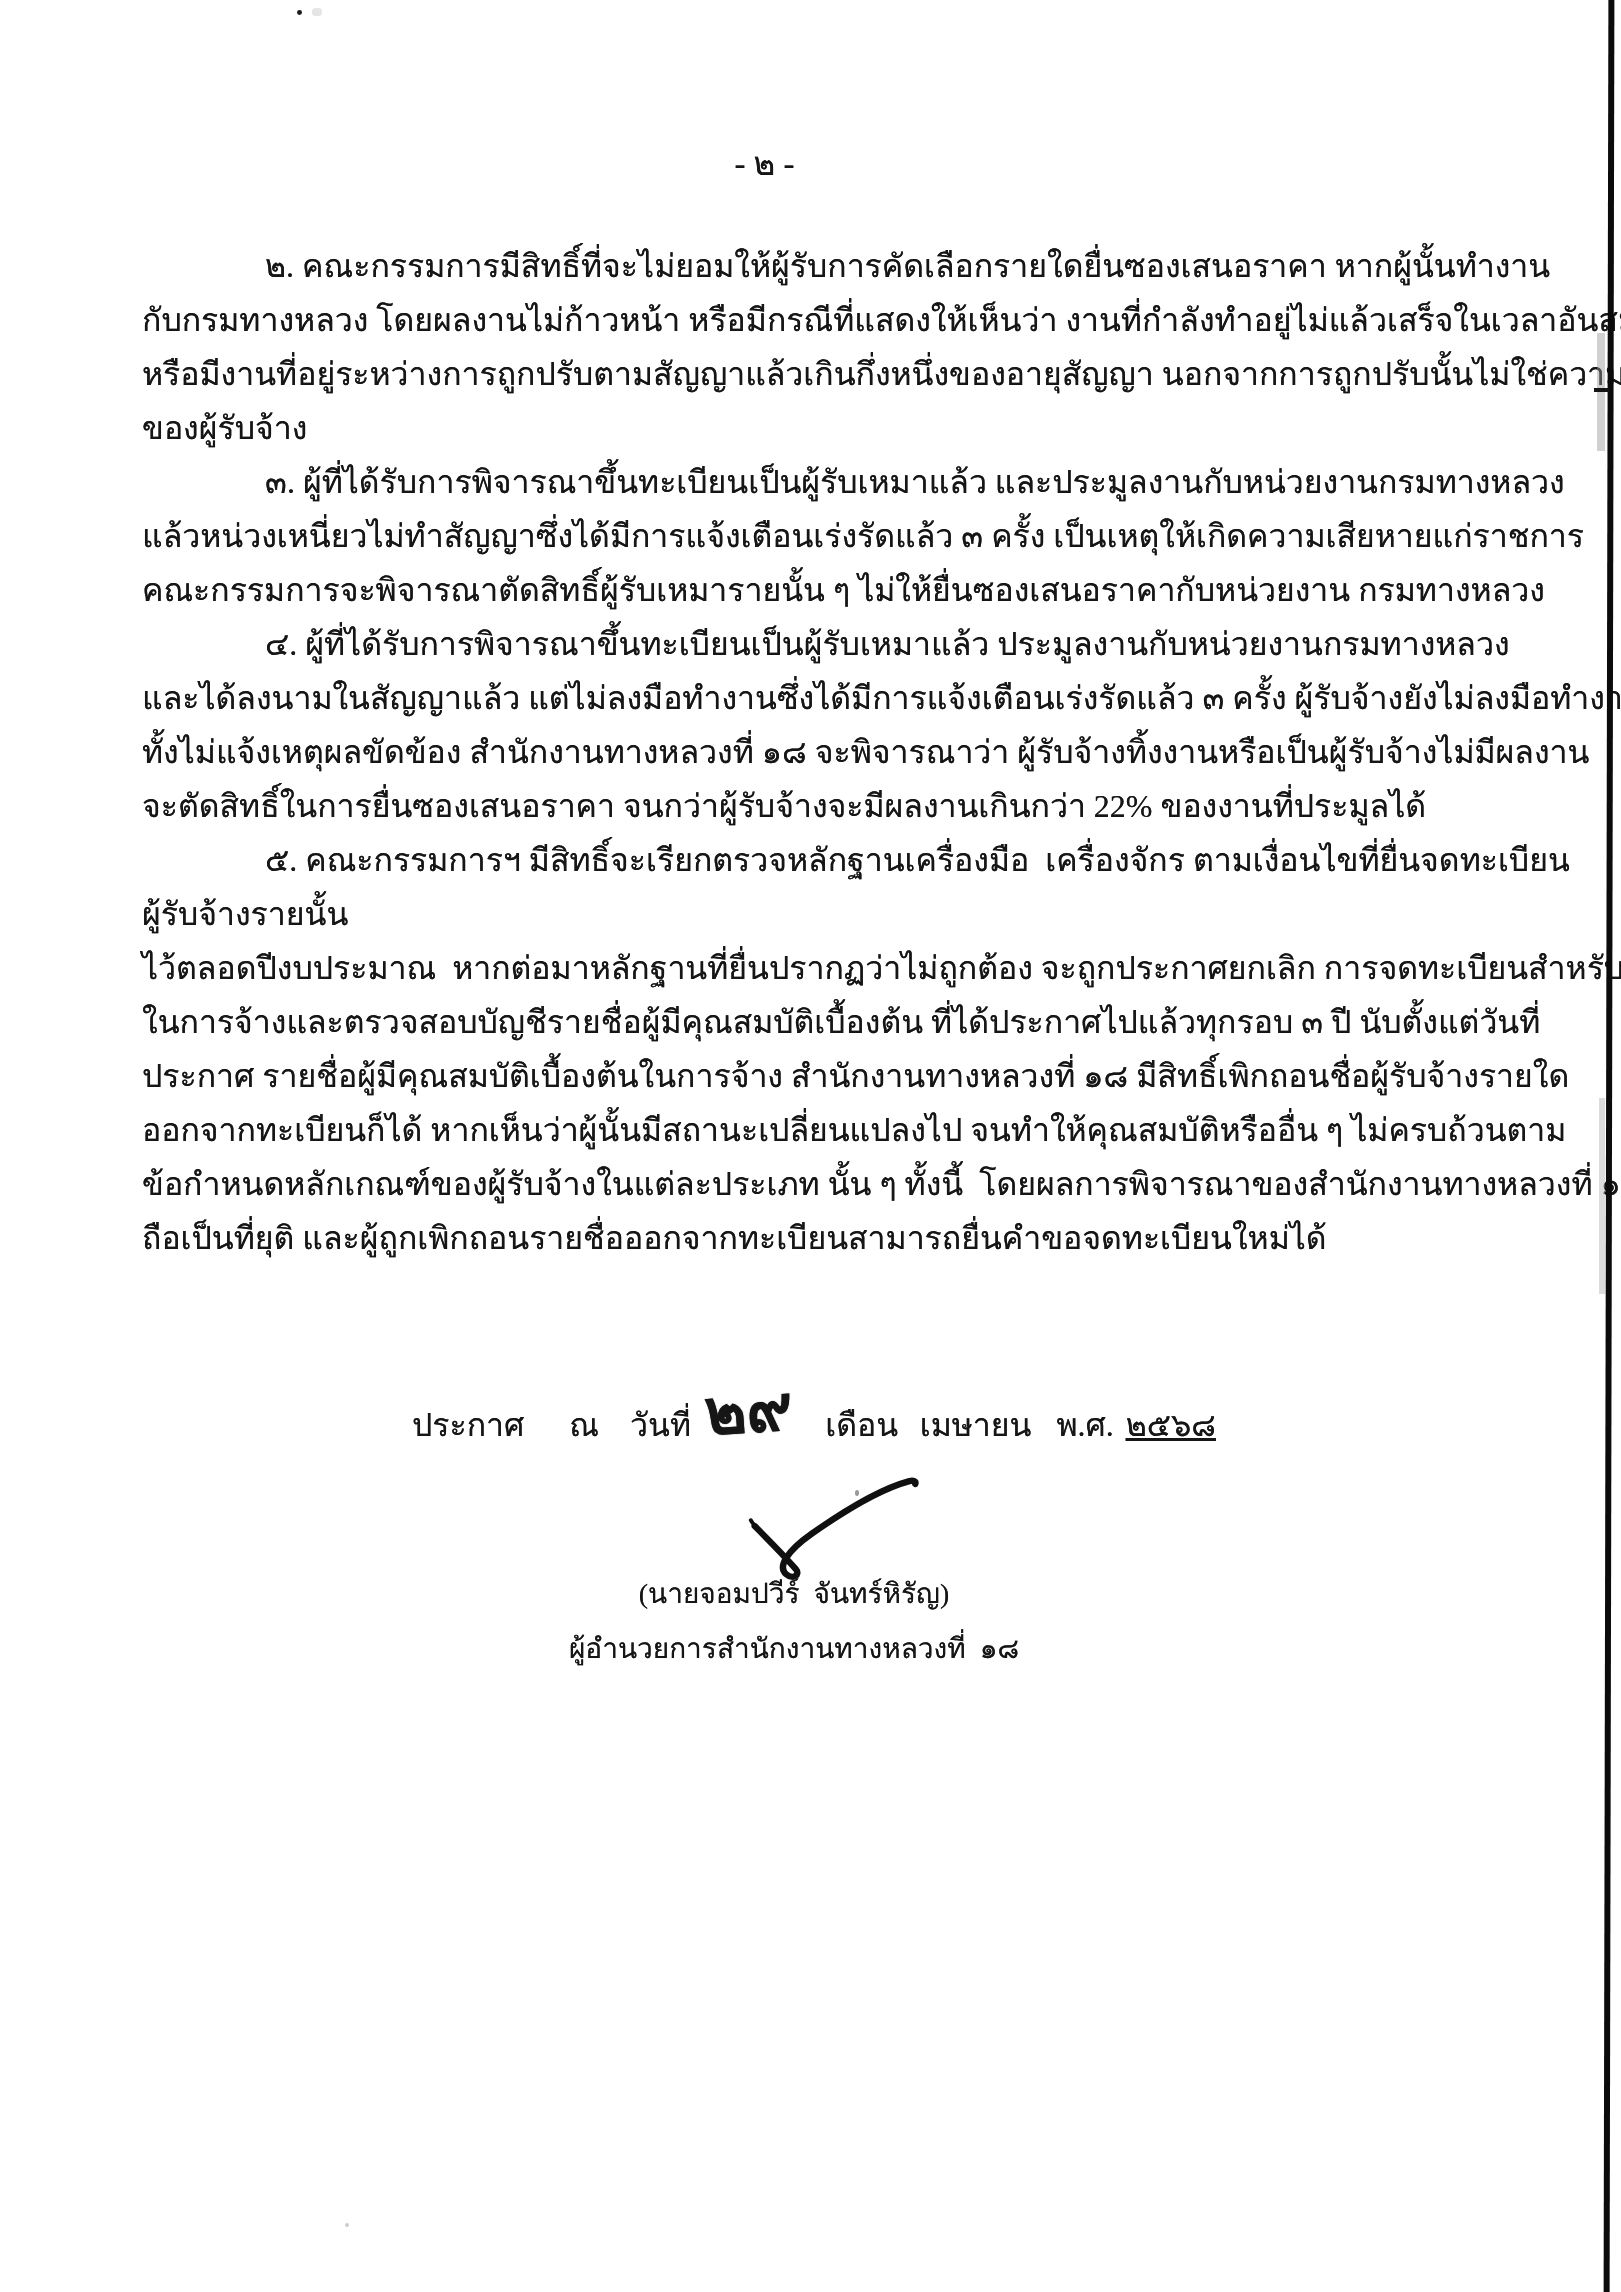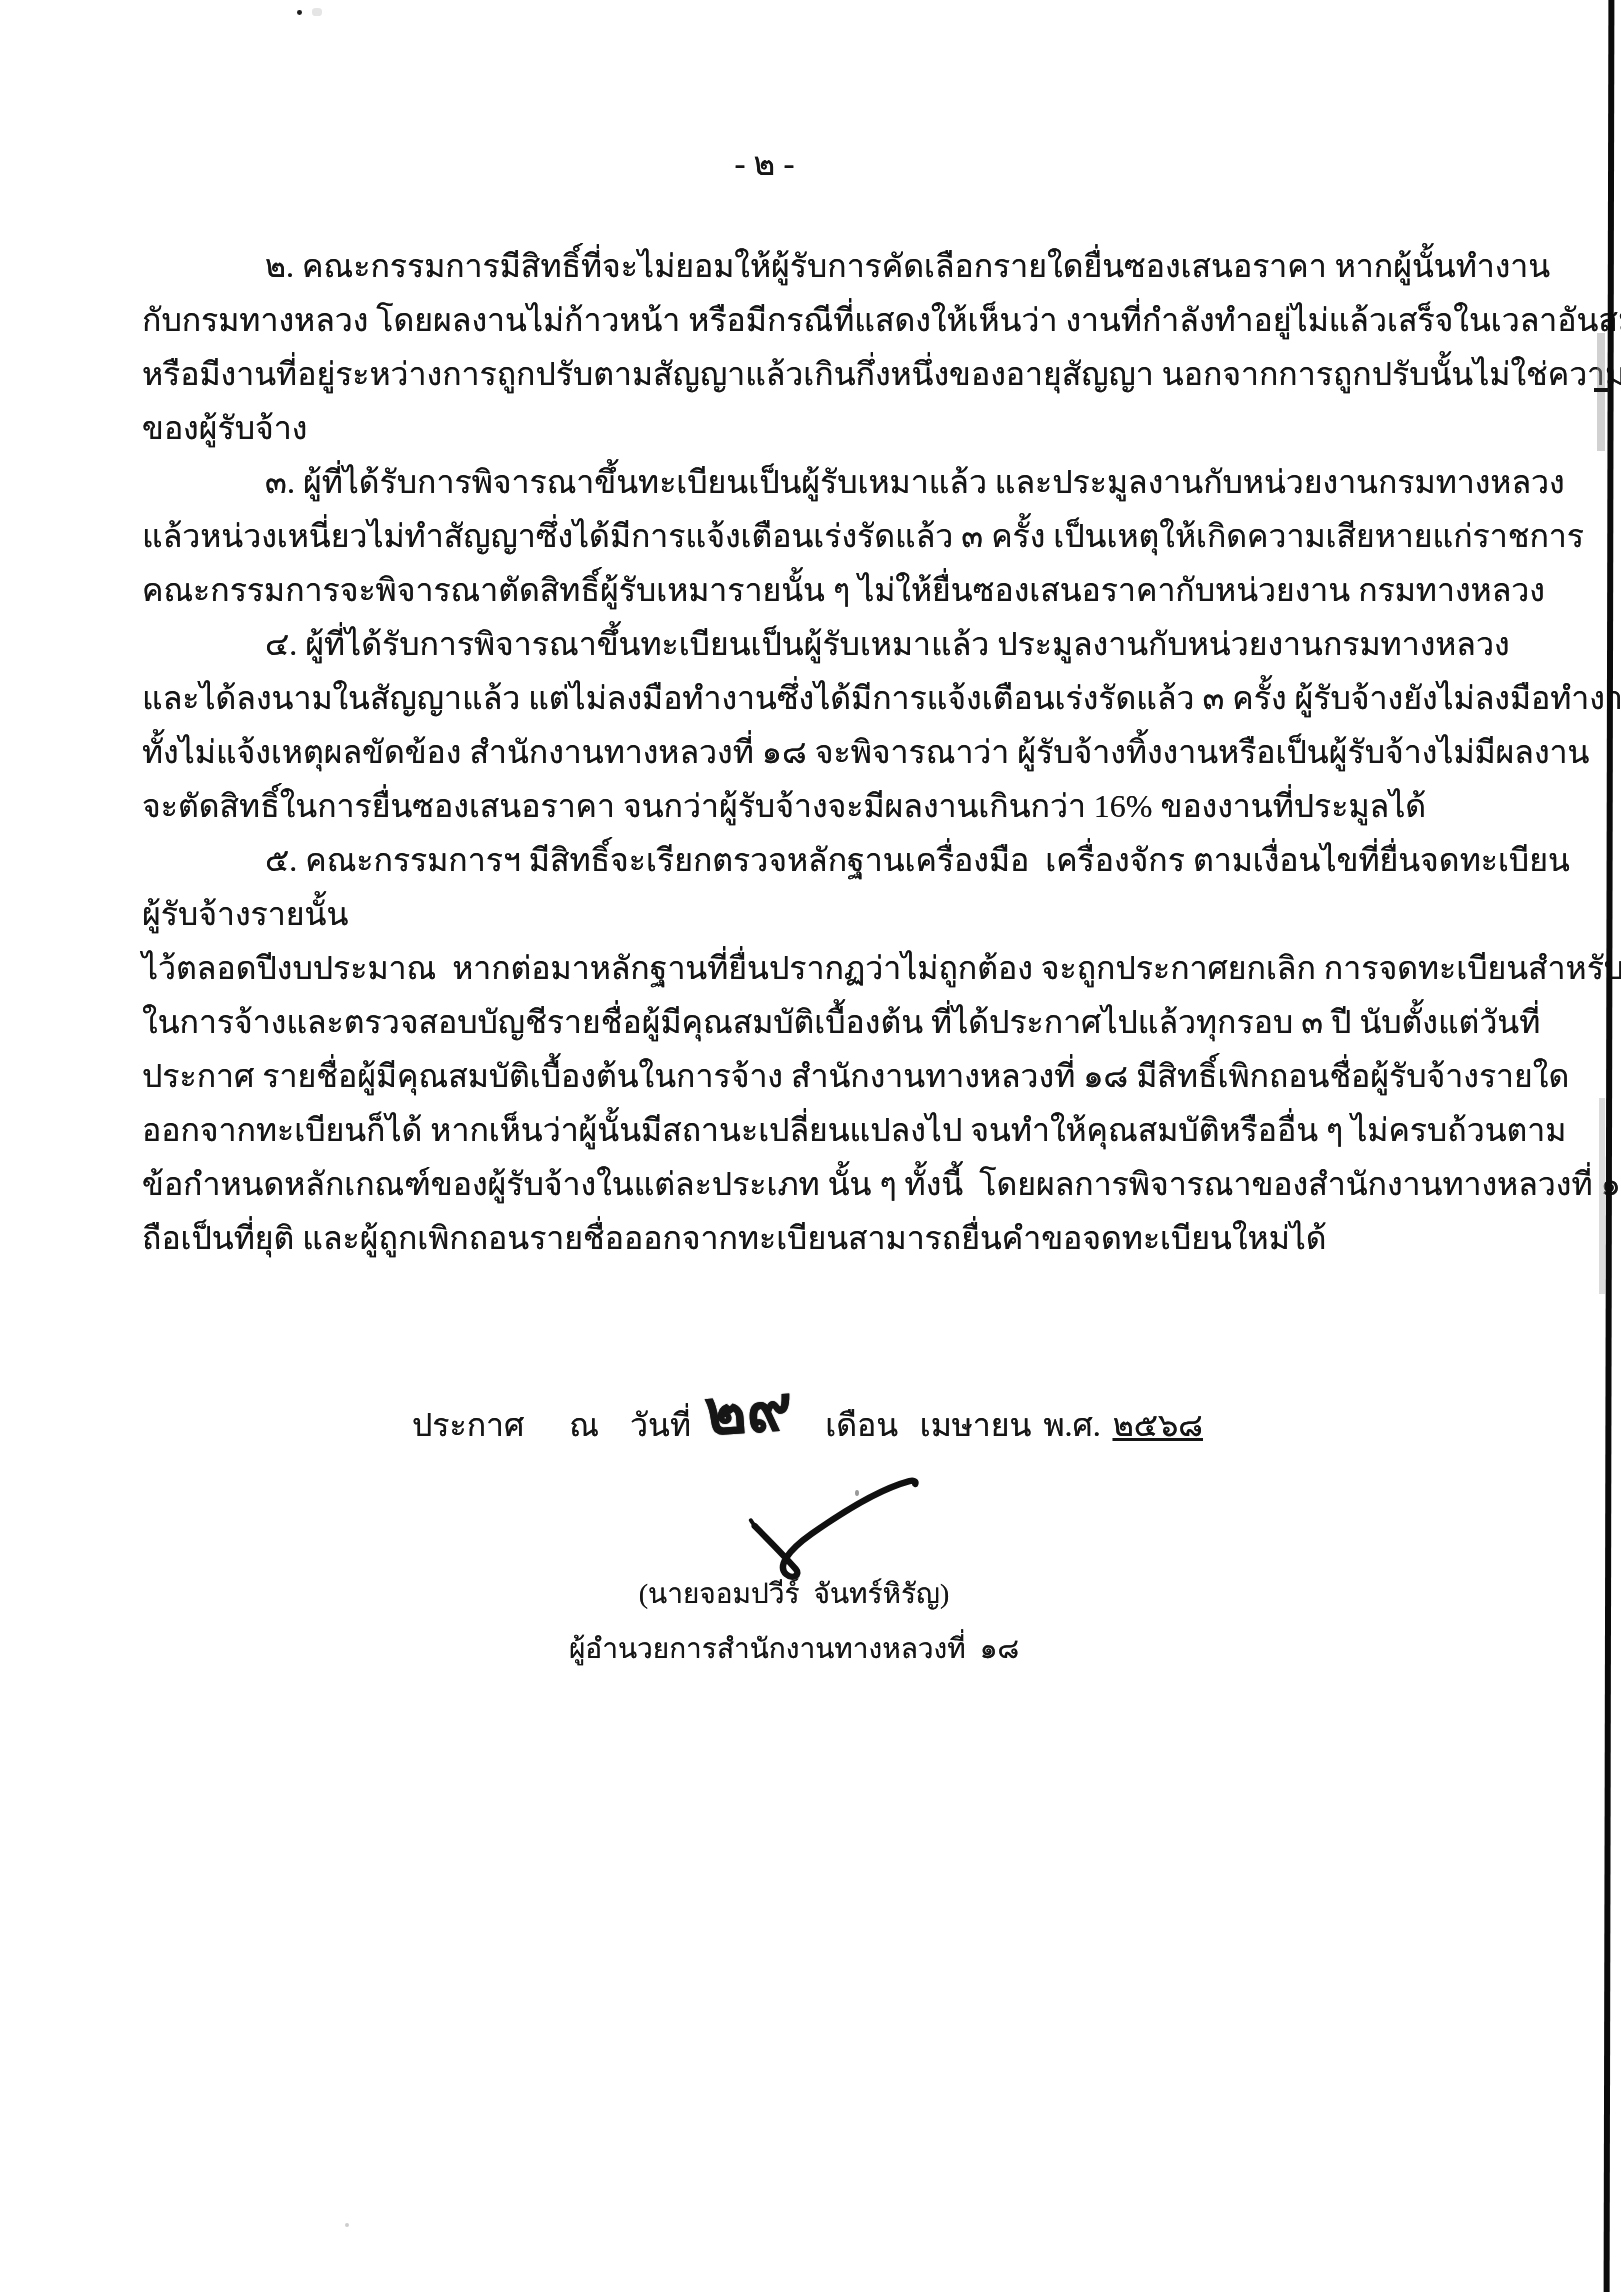--- a/index.html
+++ b/index.html
@@ -29,21 +29,21 @@
     position:absolute;left:412px;top:1396px;
     display:flex;align-items:baseline;
     font-size:32px;line-height:54px;white-space:pre;
   }
   .date-line .seg{display:inline-block;}
   .gap-a{margin-left:45px;}  
   .gap-b{margin-left:31px;}  
   .gap-c{margin-left:13.7px;}  
   .gap-d{margin-left:33px;}  
   .gap-e{margin-left:21.6px;}  
-  .gap-f{margin-left:12px;text-align:center;}  
+  .gap-f{margin-left:25px;text-align:center;}  
   .gap-g{margin-left:11.8px;text-decoration:underline;}  
   .handwritten-day{
     font-size:63px;line-height:39px;
     display:inline-block;
     transform:rotate(-4deg) translateY(-3.9px);
     font-weight:bold;text-shadow:0 0 1px #000;
   }
   .signature-flourish{
     position:absolute;left:741px;top:1475px;width:186px;height:110px;
   }
@@ -80,21 +80,21 @@
     <div class="line">หรือมีงานที่อยู่ระหว่างการถูกปรับตามสัญญาแล้วเกินกึ่งหนึ่งของอายุสัญญา นอกจากการถูกปรับนั้นไม่ใช่ความผิด</div>
     <div class="line">ของผู้รับจ้าง</div>
 
     <div class="line first">๓. ผู้ที่ได้รับการพิจารณาขึ้นทะเบียนเป็นผู้รับเหมาแล้ว และประมูลงานกับหน่วยงานกรมทางหลวง</div>
     <div class="line">แล้วหน่วงเหนี่ยวไม่ทำสัญญาซึ่งได้มีการแจ้งเตือนเร่งรัดแล้ว ๓ ครั้ง เป็นเหตุให้เกิดความเสียหายแก่ราชการ</div>
     <div class="line">คณะกรรมการจะพิจารณาตัดสิทธิ์ผู้รับเหมารายนั้น ๆ ไม่ให้ยื่นซองเสนอราคากับหน่วยงาน กรมทางหลวง</div>
 
     <div class="line first">๔. ผู้ที่ได้รับการพิจารณาขึ้นทะเบียนเป็นผู้รับเหมาแล้ว ประมูลงานกับหน่วยงานกรมทางหลวง</div>
     <div class="line">และได้ลงนามในสัญญาแล้ว แต่ไม่ลงมือทำงานซึ่งได้มีการแจ้งเตือนเร่งรัดแล้ว ๓ ครั้ง ผู้รับจ้างยังไม่ลงมือทำงาน</div>
     <div class="line">ทั้งไม่แจ้งเหตุผลขัดข้อง สำนักงานทางหลวงที่ ๑๘ จะพิจารณาว่า ผู้รับจ้างทิ้งงานหรือเป็นผู้รับจ้างไม่มีผลงาน</div>
-    <div class="line">จะตัดสิทธิ์ในการยื่นซองเสนอราคา จนกว่าผู้รับจ้างจะมีผลงานเกินกว่า 16% ของงานที่ประมูลได้</div>
+    <div class="line">จะตัดสิทธิ์ในการยื่นซองเสนอราคา จนกว่าผู้รับจ้างจะมีผลงานเกินกว่า 22% ของงานที่ประมูลได้</div>
 
     <div class="line first">๕. คณะกรรมการฯ มีสิทธิ์จะเรียกตรวจหลักฐานเครื่องมือ  เครื่องจักร ตามเงื่อนไขที่ยื่นจดทะเบียน</div>
     <div class="line">ผู้รับจ้างรายนั้น</div>
     <div class="line">ไว้ตลอดปีงบประมาณ  หากต่อมาหลักฐานที่ยื่นปรากฏว่าไม่ถูกต้อง จะถูกประกาศยกเลิก การจดทะเบียนสำหรับ</div>
 
     <div class="line">ในการจ้างและตรวจสอบบัญชีรายชื่อผู้มีคุณสมบัติเบื้องต้น ที่ได้ประกาศไปแล้วทุกรอบ ๓ ปี นับตั้งแต่วันที่</div>
     <div class="line">ประกาศ รายชื่อผู้มีคุณสมบัติเบื้องต้นในการจ้าง สำนักงานทางหลวงที่ ๑๘ มีสิทธิ์เพิกถอนชื่อผู้รับจ้างรายใด</div>
     <div class="line">ออกจากทะเบียนก็ได้ หากเห็นว่าผู้นั้นมีสถานะเปลี่ยนแปลงไป จนทำให้คุณสมบัติหรืออื่น ๆ ไม่ครบถ้วนตาม</div>
     <div class="line">ข้อกำหนดหลักเกณฑ์ของผู้รับจ้างในแต่ละประเภท นั้น ๆ ทั้งนี้  โดยผลการพิจารณาของสำนักงานทางหลวงที่ ๑๘</div>
     <div class="line">ถือเป็นที่ยุติ และผู้ถูกเพิกถอนรายชื่อออกจากทะเบียนสามารถยื่นคำขอจดทะเบียนใหม่ได้</div>

